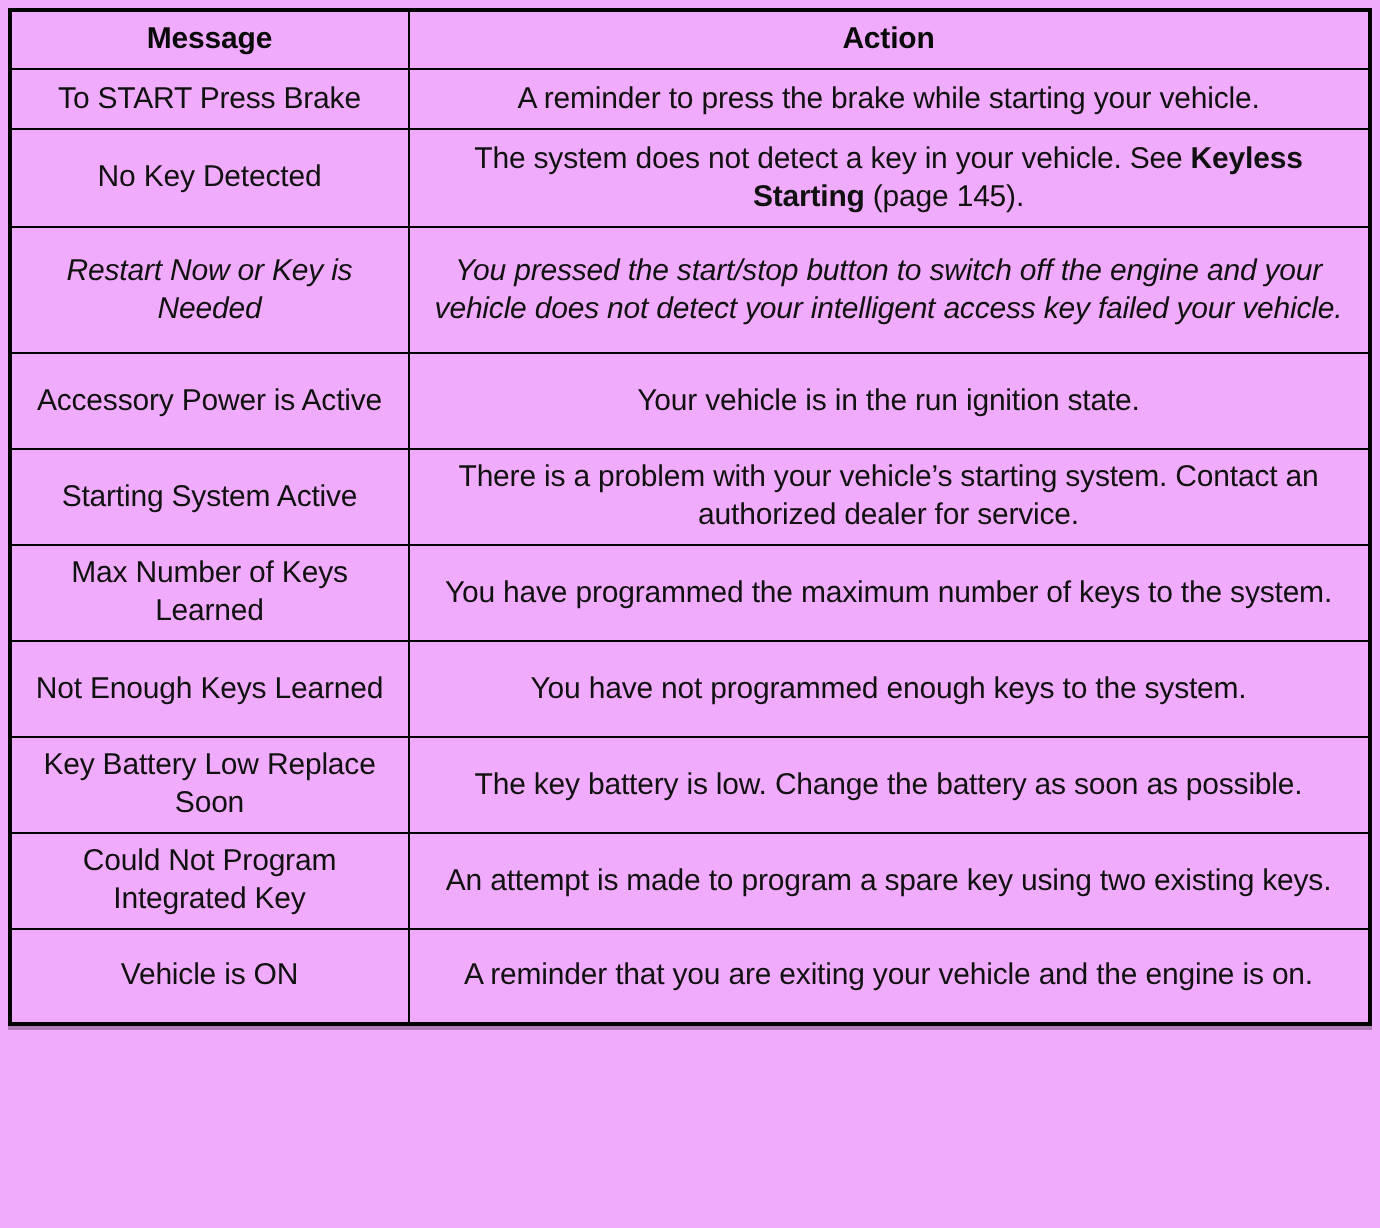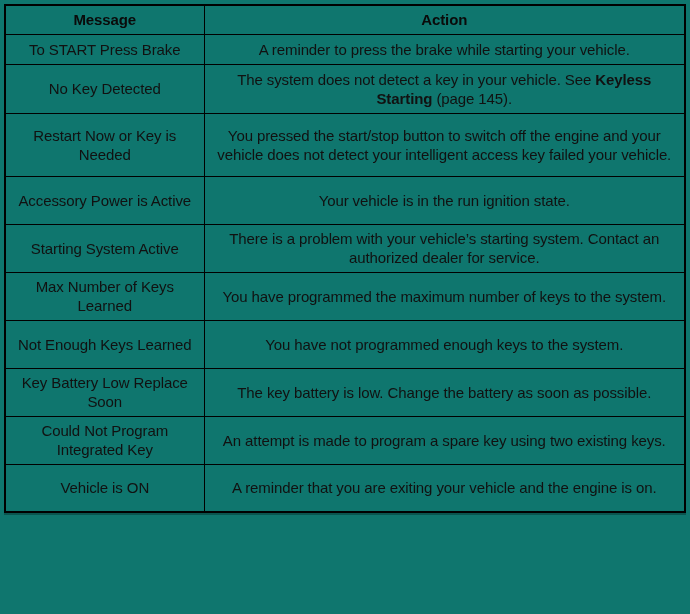--- a/index.html
+++ b/index.html
@@ -5,21 +5,21 @@
   html, body {
     margin: 0;
     padding: 0;
     background: #ffffff;
     font-family: "Liberation Sans", sans-serif;
   }
   .page {
     position: relative;
     width: 690px;
     height: 614px;
-    background: #0f766e;
+    background: #f0abfc;
     overflow: hidden;
   }
   .manual-table {
     position: absolute;
     left: 4px;
     top: 4px;
     width: 682px;
     border-collapse: collapse;
     table-layout: fixed;
     border: 2px solid #000000;
@@ -43,21 +43,21 @@
   .manual-table td {
     font-size: 15px;
     line-height: 19px;
     padding: 4px 10px;
   }
   .manual-table td b { font-weight: bold; }
   .manual-table thead tr { height: 29px; }
   .manual-table tbody tr { height: 48px; }
   .manual-table tbody tr:nth-child(1) { height: 30px; padding-left: 19px; }
   .manual-table tbody tr:nth-child(2) { height: 49px; }
-  .manual-table tbody tr:nth-child(3) { height: 63px; }
+  .manual-table tbody tr:nth-child(3) { height: 63px; font-style: italic; }
 </style>
 </head>
 <body>
 
 <div class="page">
   <table class="manual-table">
     <colgroup>
       <col class="col-message">
       <col class="col-action">
     </colgroup>

